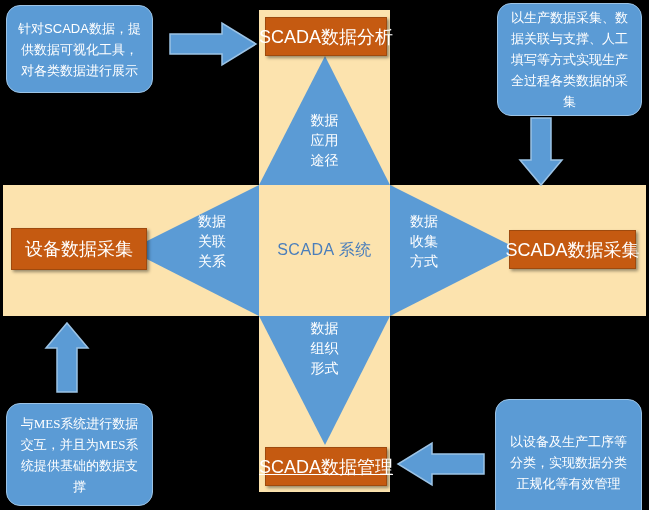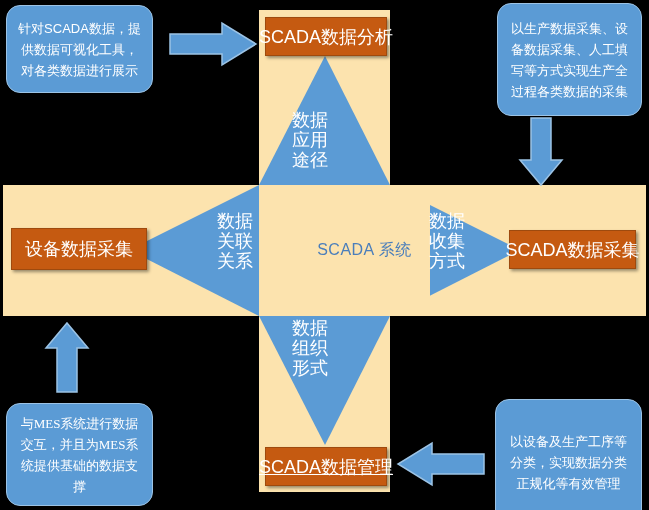--- a/index.html
+++ b/index.html
@@ -7,36 +7,36 @@
        font-family:"Liberation Sans","DejaVu Sans",sans-serif;}
 
   
   .bar-h{position:absolute;left:3px;top:185px;width:643px;height:131px;
          background:#FCE3AE;box-shadow:0 2px 3px rgba(0,0,0,.35);}
   .bar-v{position:absolute;left:259px;top:10px;width:131px;height:482px;
          background:#FCE3AE;box-shadow:2px 0 3px rgba(0,0,0,.35);}
 
   
   .center-sq{position:absolute;left:259px;top:185px;width:131px;height:131px;
-             background:#FCE3AE;display:flex;align-items:center;justify-content:center;margin-left:40px;}
+             background:#FCE3AE;display:flex;align-items:center;justify-content:center;}
   .center-label{color:#4A7EBB;font-size:16px;letter-spacing:.5px;white-space:nowrap;}
 
   
   .tri{position:absolute;width:0;height:0;}
   .tri-up{left:259px;top:56px;border-left:66px solid transparent;
           border-right:65px solid transparent;border-bottom:129px solid #5B9BD5;}
   .tri-down{left:259px;top:316px;border-left:66px solid transparent;
             border-right:65px solid transparent;border-top:129px solid #5B9BD5;}
   .tri-left{left:129px;top:185px;border-top:65px solid transparent;
             border-bottom:66px solid transparent;border-right:130px solid #5B9BD5;}
   .tri-right{left:390px;top:185px;border-top:65px solid transparent;
              border-bottom:66px solid transparent;border-left:130px solid #5B9BD5;}
 
-  .tri-text{position:absolute;color:#fff;font-size:18px;line-height:20px;
-            white-space:pre-line;pointer-events:none;margin-left:33px;}
+  .tri-text{position:absolute;color:#fff;font-size:14px;line-height:20px;
+            text-align:center;white-space:pre-line;pointer-events:none;}
   .tt-up{left:259px;top:110px;width:131px;}
   .tt-down{left:259px;top:318px;width:131px;}
   .tt-left{left:184px;top:211px;width:56px;}
   .tt-right{left:396px;top:211px;width:56px;}
 
   
   .orange{position:absolute;background:#C55A11;border:1px solid #9E4A0E;
           color:#fff;display:flex;align-items:center;justify-content:center;
           font-size:18px;white-space:nowrap;box-shadow:2px 2px 3px rgba(0,0,0,.4);}
   .ob-top{left:265px;top:17px;width:120px;height:37px;}
@@ -98,21 +98,21 @@
   <span>设备数据采集</span>
 </div>
 <div class="orange ob-right">
   <span>SCADA数据采集</span>
 </div>
 
 <div class="callout c-tl">
   <span>针对SCADA数据，提供数据可视化工具，对各类数据进行展示</span>
 </div>
 <div class="callout c-tr">
-  <span>以生产数据采集、设备数据采集、人工填写等方式实现生产全过程各类数据的采集</span>
+  <span>以生产数据采集、数据关联与支撑、人工填写等方式实现生产全过程各类数据的采集</span>
 </div>
 <div class="callout c-bl">
   <span>与MES系统进行数据交互，并且为MES系统提供基础的数据支撑</span>
 </div>
 <div class="callout c-br">
   <span>以设备及生产工序等分类，实现数据分类正规化等有效管理</span>
 </div>
 
 <svg class="arrow" style="left:168px;top:20px;" width="92" height="50">
   <polygon points="2,14 54,14 54,3 88,24 54,45 54,34 2,34" fill="#5B9BD5" stroke="#9CC3E5" stroke-width="1.5"></polygon>

